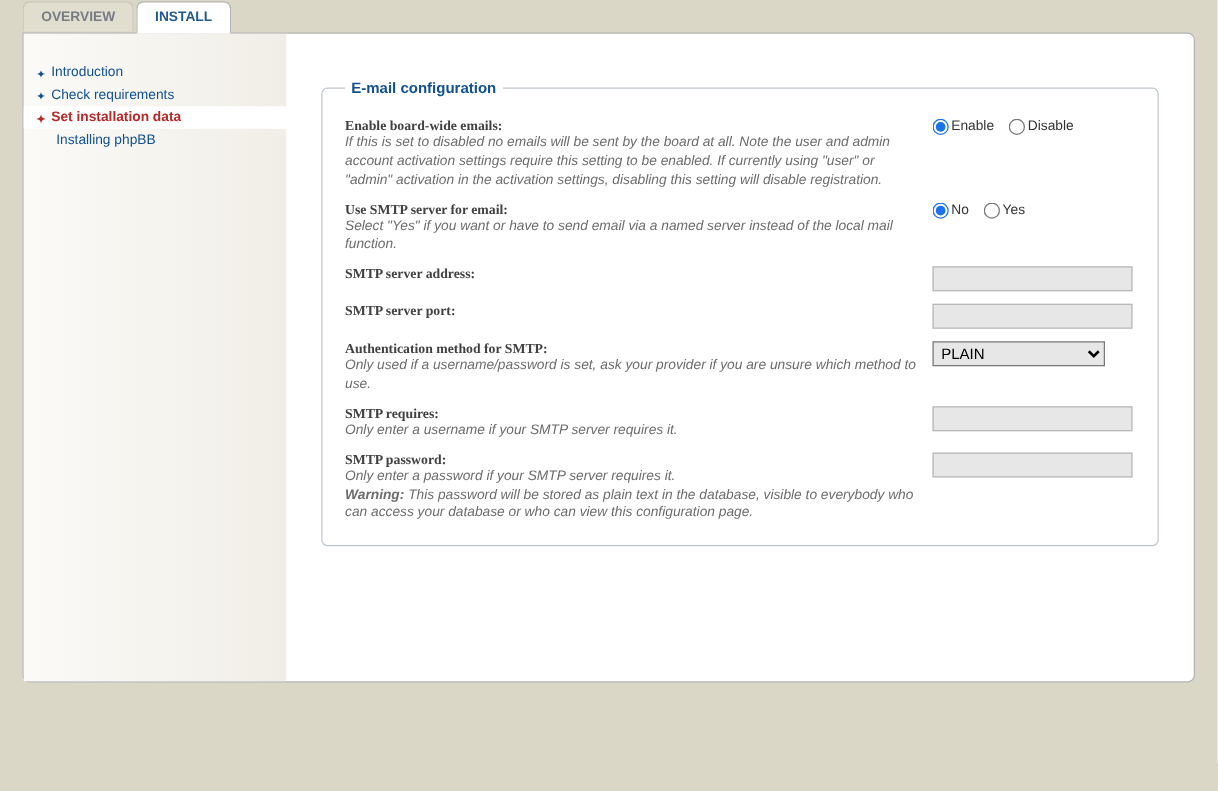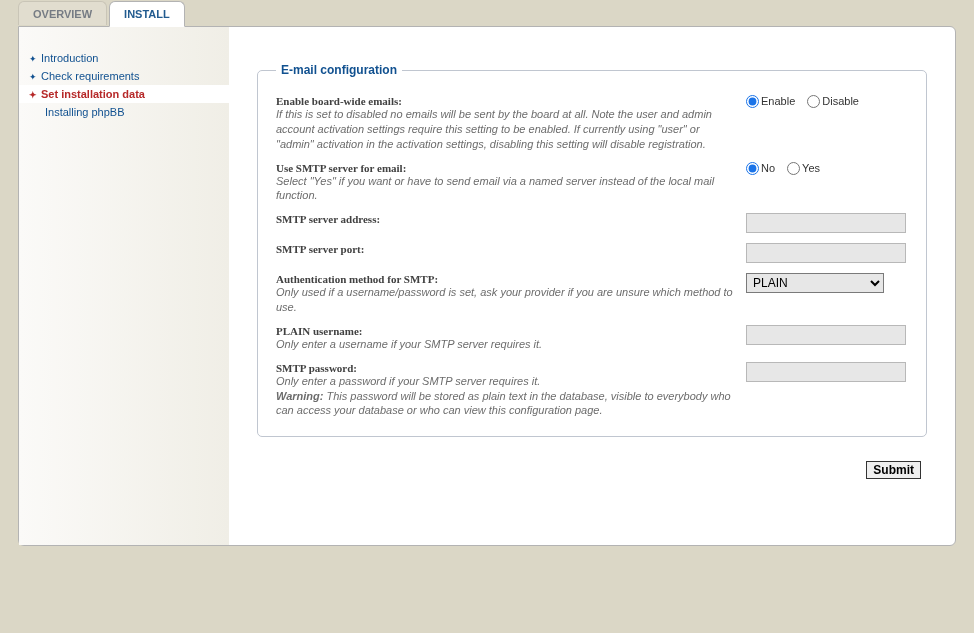--- a/index.html
+++ b/index.html
@@ -268,21 +268,21 @@
           </div>
           <div class="field-input">
             <select>
               <option>PLAIN</option>
             </select>
           </div>
         </div>
 
         <div class="field-row">
           <div class="field-label">
-            <strong>PLAIN username:</strong>
+            <strong>SMTP requires:</strong>
             <span class="hint">Only enter a username if your SMTP server requires it.</span>
           </div>
           <div class="field-input">
             <input type="text" value="" style="">
           </div>
         </div>
 
         <div class="field-row">
           <div class="field-label">
             <strong>SMTP password:</strong>
@@ -291,18 +291,15 @@
               <b>Warning:</b><span> This password will be stored as plain text in the database, visible to everybody who can access your database or who can view this configuration page.</span>
             </span>
           </div>
           <div class="field-input">
             <input type="password" value="" style="">
           </div>
         </div>
 
       </fieldset>
 
-      <div class="submit-row">
-        <button class="submit-btn">Submit</button>
-      </div>
     </div>
   </div>
 </div>
 
 </body></html>

